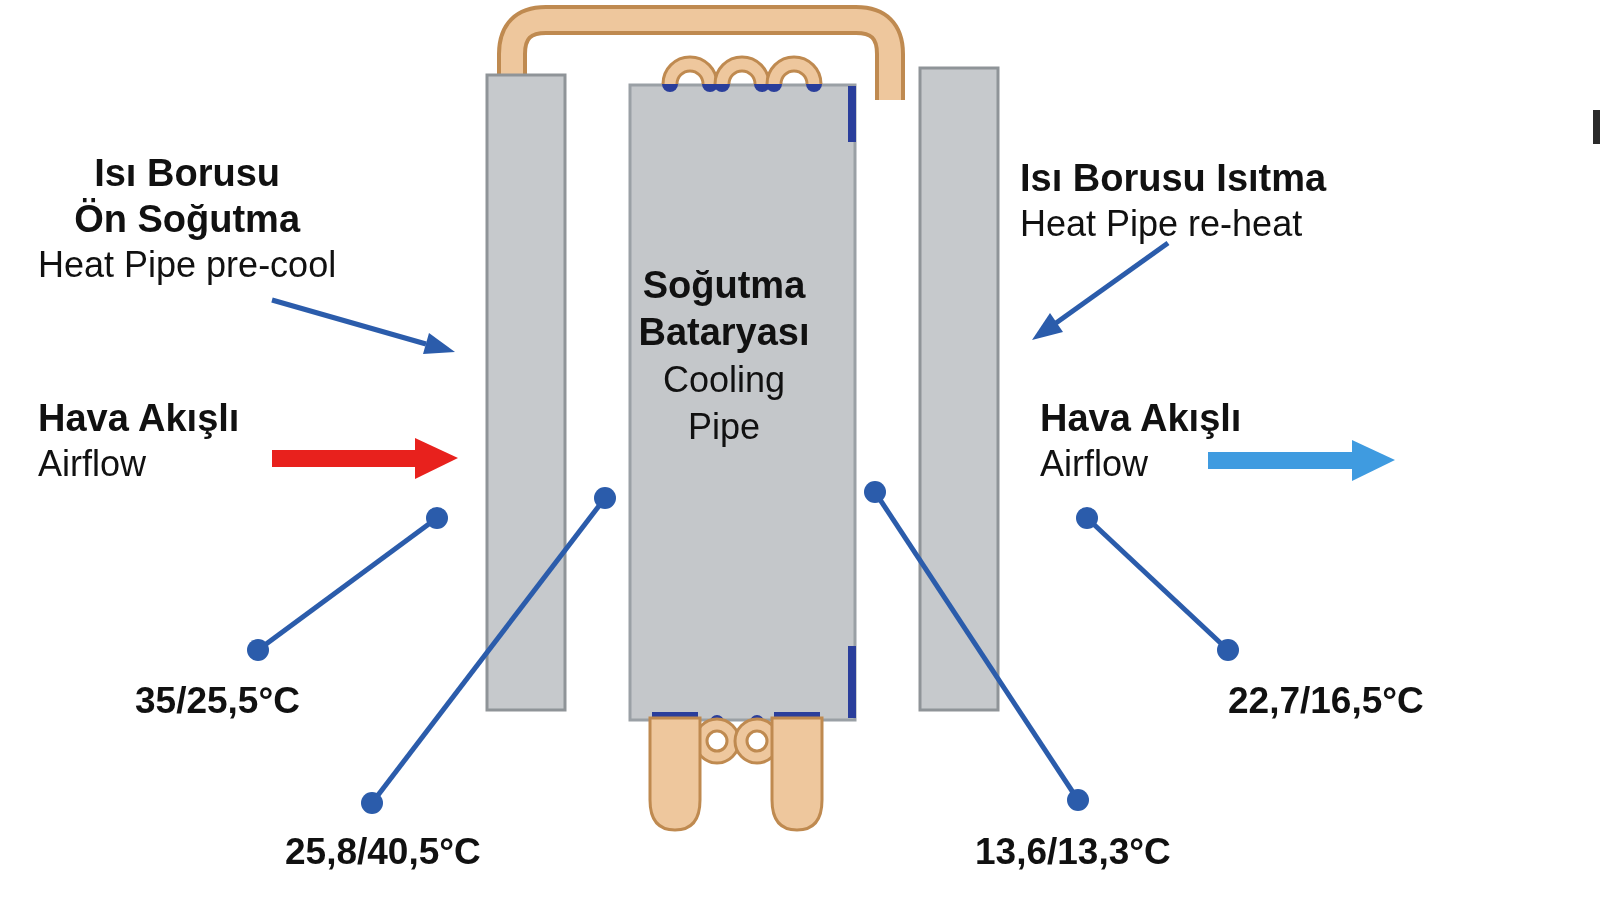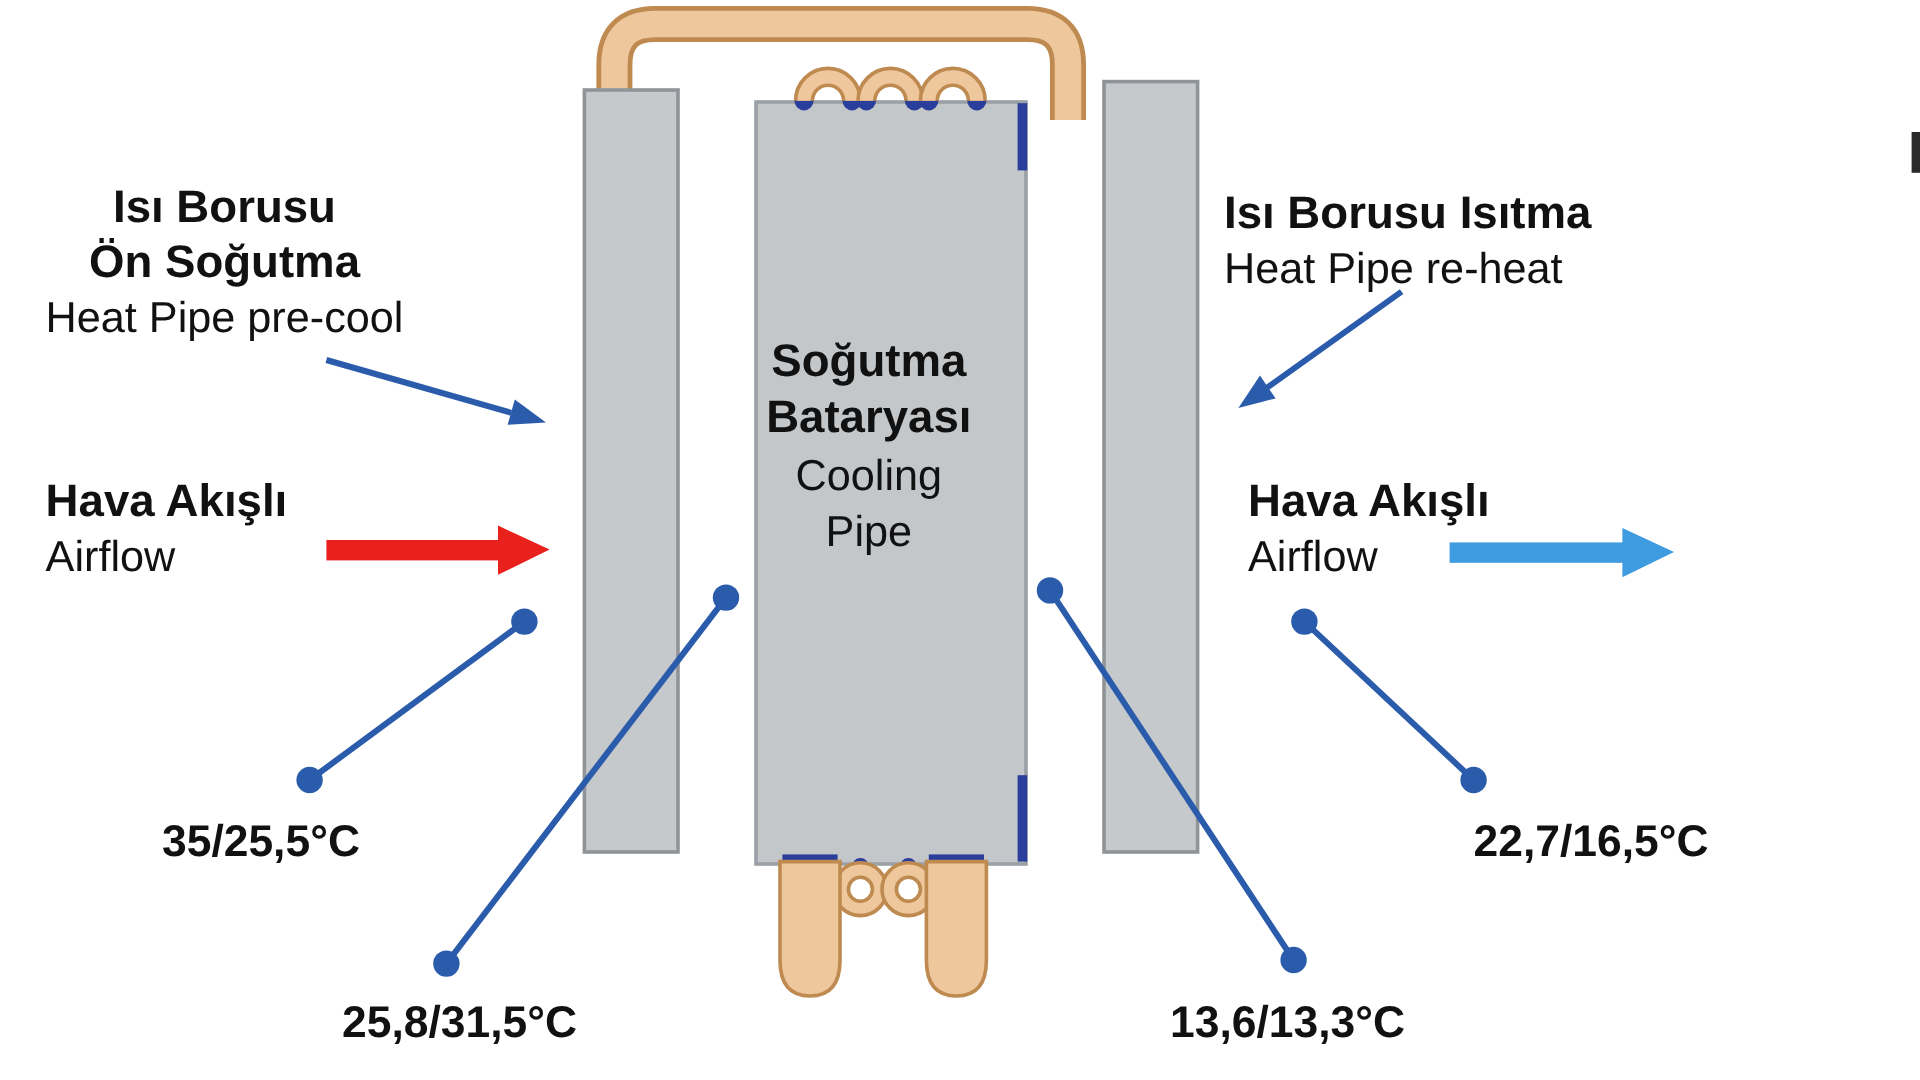--- a/index.html
+++ b/index.html
@@ -3,21 +3,21 @@
 <meta charset="utf-8">
 <style>
   html,body{margin:0;padding:0;background:#fff;}
   .stage{
     position:relative;width:1600px;height:900px;background:#ffffff;overflow:hidden;
     font-family:"Liberation Sans", sans-serif;color:#111;
   }
   .scene{position:absolute;left:0;top:0;}
   .label{position:absolute;font-size:36px;line-height:46px;white-space:nowrap;}
   .label .b{font-weight:700;font-size:38px;}
-  .coil-label{position:absolute;left:630px;top:278px;width:188px;text-align:center;
+  .coil-label{position:absolute;left:630px;top:262px;width:188px;text-align:center;
     font-size:36px;line-height:47px;}
   .coil-label .b{font-weight:700;font-size:38px;}
   .temp{position:absolute;font-size:37px;font-weight:700;white-space:nowrap;}
 </style>
 </head>
 <body>
 
 <div class="stage">
 
   <svg class="scene" width="1600" height="900" viewBox="0 0 1600 900">
@@ -129,17 +129,17 @@
   </div>
 
   <div class="coil-label">
     <div class="b">Soğutma</div>
     <div class="b">Bataryası</div>
     <div>Cooling</div>
     <div>Pipe</div>
   </div>
 
   <div class="temp" style="left:135px; top:680px;">35/25,5°C</div>
-  <div class="temp" style="left:285px; top:831px;">25,8/31,5°C</div>
+  <div class="temp" style="left:285px; top:831px;">25,8/40,5°C</div>
   <div class="temp" style="left:975px; top:831px;">13,6/13,3°C</div>
   <div class="temp" style="left:1192px; top:680px;margin-left:36px;">22,7/16,5°C</div>
 
 </div>
 
 </body></html>

